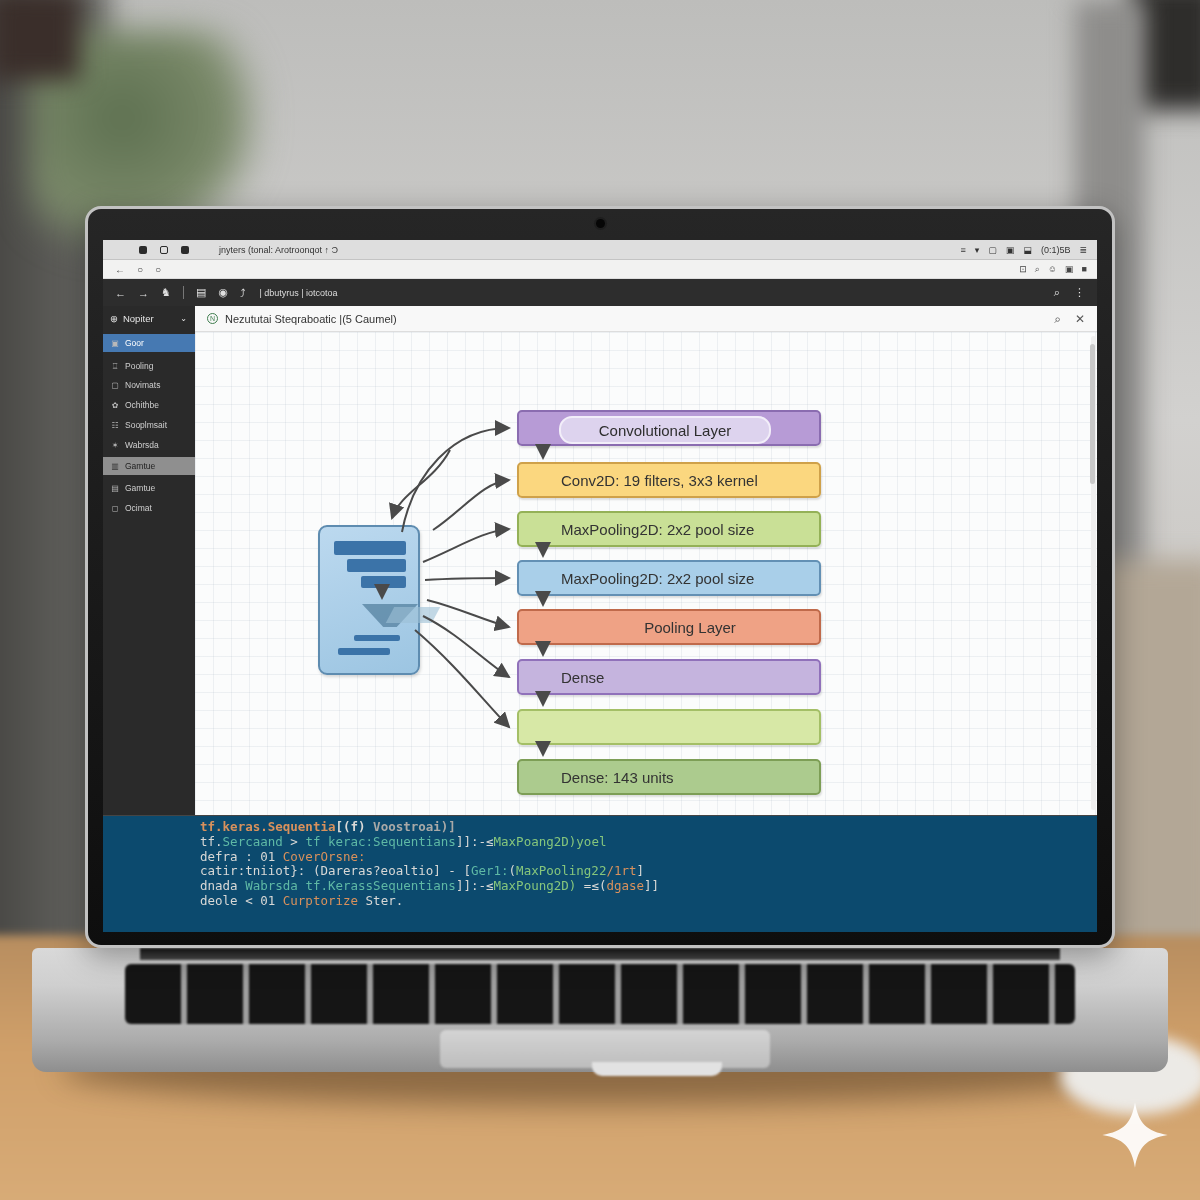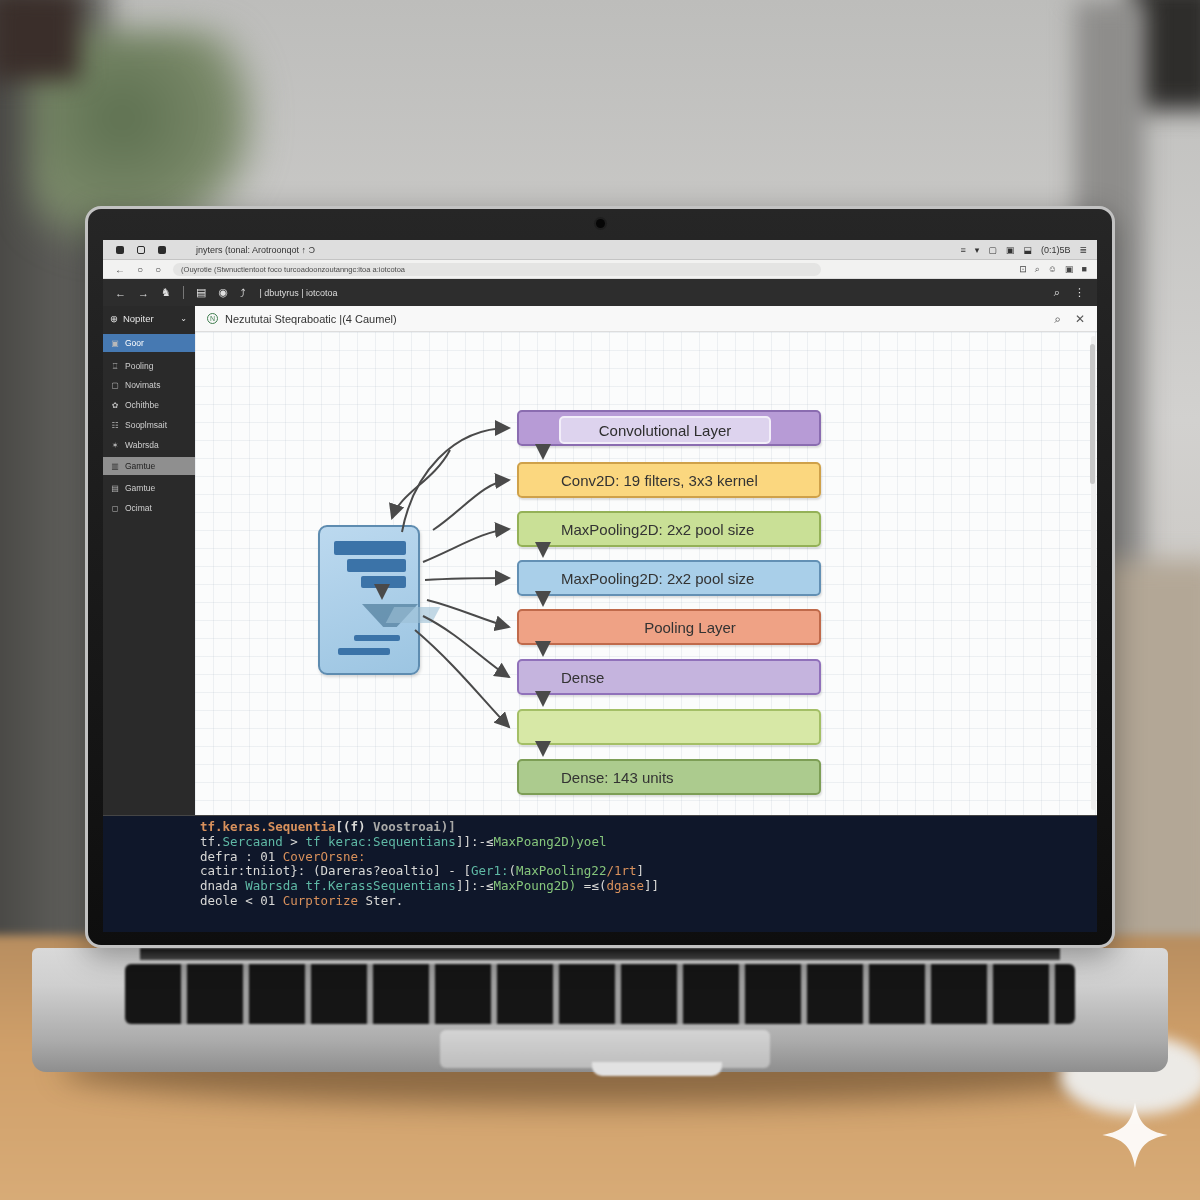--- a/index.html
+++ b/index.html
@@ -28,21 +28,21 @@
         background:linear-gradient(180deg,#d9d9d9 0%,#cfcfcf 30%,#ababab 75%,#8e8e8e 100%);}
   .hinge{position:absolute;left:140px;top:948px;width:920px;height:12px;background:linear-gradient(180deg,#1a1a1a,#4c4c4c);filter:blur(1px);}
   .kbd{position:absolute;left:125px;top:964px;width:950px;height:60px;border-radius:6px;filter:blur(1.2px);
        background:repeating-linear-gradient(90deg,#151515 0 56px,#9e9e9e 56px 62px),repeating-linear-gradient(0deg,rgba(255,255,255,.18) 0 3px,rgba(0,0,0,0) 3px 20px);}
   .trackpad{position:absolute;left:440px;top:1030px;width:330px;height:38px;border-radius:6px;background:linear-gradient(180deg,#d4d4d4,#bdbdbd);filter:blur(1px);}
   .lip{position:absolute;left:592px;top:1062px;width:130px;height:14px;border-radius:0 0 10px 10px;background:#e2e2e2;filter:blur(1px);}
 
   
   .screen{position:absolute;left:103px;top:240px;width:994px;height:692px;background:#fff;overflow:hidden;font-family:"Liberation Sans",sans-serif;}
 
-  .tabstrip{position:absolute;left:0;top:0;width:994px;height:20px;background:#dedede;border-bottom:1px solid #c4c4c4;display:flex;align-items:center;}
+  .tabstrip{position:absolute;left:0;top:0;width:994px;height:20px;background:#dedede;border-bottom:1px solid #c4c4c4;display:flex;align-items:center;padding-left:23px;}
   .winbtn{width:8px;height:8px;background:#2b2b2b;margin-left:13px;border-radius:2px;}
   .tabtitle{font-size:9px;color:#333;margin-left:30px;white-space:nowrap;}
   .tabicons{margin-left:auto;display:flex;align-items:center;gap:9px;margin-right:10px;font-size:9px;color:#333;}
 
   .urlrow{position:absolute;left:0;top:20px;width:994px;height:19px;background:#f2f2f1;display:flex;align-items:center;border-bottom:1px solid #ddd;}
   .navglyph{font-size:10px;color:#444;margin-left:12px;}
   .urlpill{height:13px;width:648px;margin-left:12px;border-radius:7px;background:#e4e4e3;display:flex;align-items:center;padding-left:8px;}
   .urltext{font-size:7.5px;color:#4a4a4a;white-space:nowrap;overflow:hidden;}
   .urlicons{margin-left:auto;display:flex;gap:8px;margin-right:10px;font-size:9px;color:#444;}
 
@@ -72,25 +72,25 @@
   .vthumb{position:absolute;right:1px;top:8px;width:5px;height:140px;background:#c9c9c9;border-radius:3px;}
 
   .bluebox{position:absolute;left:123px;top:193px;width:102px;height:150px;border-radius:9px;background:linear-gradient(160deg,#bcd9ef,#9cc5e2);border:2px solid #5e8cb0;box-shadow:1px 2px 3px rgba(0,0,0,.15);}
   .bar{position:absolute;background:#3b73a8;border-radius:2px;}
   .funnel{position:absolute;left:42px;top:77px;width:56px;height:23px;background:#54809f;opacity:.75;clip-path:polygon(0 0,100% 0,62% 100%,38% 100%);}
   .funnel2{position:absolute;left:70px;top:80px;width:46px;height:16px;background:#9dc0d6;opacity:.6;transform:skewX(-28deg);}
 
   .layerbox{position:absolute;left:322px;width:304px;height:36px;border-radius:5px;display:flex;align-items:center;
             box-shadow:1px 2px 2px rgba(0,0,0,.12);font-size:15px;color:#333;}
   .layerbox .lbl{padding-left:42px;white-space:nowrap;}
-  .innerpill{position:absolute;left:40px;top:4px;width:212px;height:28px;border-radius:5px;background:#ddd3ee;border:2px solid #f2eef9;display:flex;align-items:center;justify-content:center;font-size:15px;color:#2e2e2e;}
+  .innerpill{position:absolute;left:40px;top:4px;width:212px;height:28px;border-radius:13px;background:#ddd3ee;border:2px solid #f2eef9;display:flex;align-items:center;justify-content:center;font-size:15px;color:#2e2e2e;}
 
   .arrows{position:absolute;left:0;top:0;width:902px;height:483px;pointer-events:none;}
 
-  .codearea{position:absolute;left:0;top:575px;width:1024px;height:117px;background:#0f172a;border-top:1px solid #454545;
+  .codearea{position:absolute;left:0;top:575px;width:1024px;height:117px;background:#0c4a6e;border-top:1px solid #454545;
             font-family:"DejaVu Sans Mono",monospace;font-size:12.5px;line-height:14.8px;padding:4px 0 0 97px;white-space:pre;}
   .c-wh{color:#d8d8d6;} .c-dim{color:#a9a9a7;} .c-or{color:#d9915c;} .c-tl{color:#5fb9a5;} .c-gr{color:#86c67c;}
   .codeline.first{font-weight:bold;}
 
   .sparkle{position:absolute;left:1100px;top:1100px;width:70px;height:70px;}
 </style>
 </head>
 <body>
 
 <div id="photo">
@@ -129,23 +129,20 @@
           <span>⬓</span>
           <span>(0:1)5B</span>
           <span>≣</span>
         </div>
     </div>
 
     <div class="urlrow">
       <span class="navglyph">←</span>
       <span class="navglyph">○</span>
       <span class="navglyph">○</span>
-      <div class="urlpill">
-        <span class="urltext">(Ouyrotie (Stwnuctientoot foco turcoadoonzoutanngc:itoa a:iotcotoa</span>
-      </div>
       <div class="urlicons" id="urlicons">
           <span>⊡</span>
           <span>⌕</span>
           <span>☺</span>
           <span>▣</span>
           <span>■</span>
         </div>
     </div>
 
     <div class="darkbar">
@@ -204,21 +201,21 @@
           </div>
           <div class="sbitem" style="top: 193px;">
             <span class="ic">◻</span>
             <span>Ocimat</span>
           </div>
         </div>
     </div>
 
     <div class="nbheader">
       <div class="nbicon">N</div>
-      <div class="nbtitle">Nezututai Steqraboatic |(4 Caumel)</div>
+      <div class="nbtitle">Nezututai Steqraboatic |(5 Caumel)</div>
       <div class="nbright">
         <span>⌕</span>
         <span>✕</span>
       </div>
     </div>
 
     <div class="canvas">
       <div class="bluebox">
         <div class="bar" style="left:14px;top:14px;width:72px;height:14px;"></div>
         <div class="bar" style="left:27px;top:32px;width:59px;height:13px;"></div>

